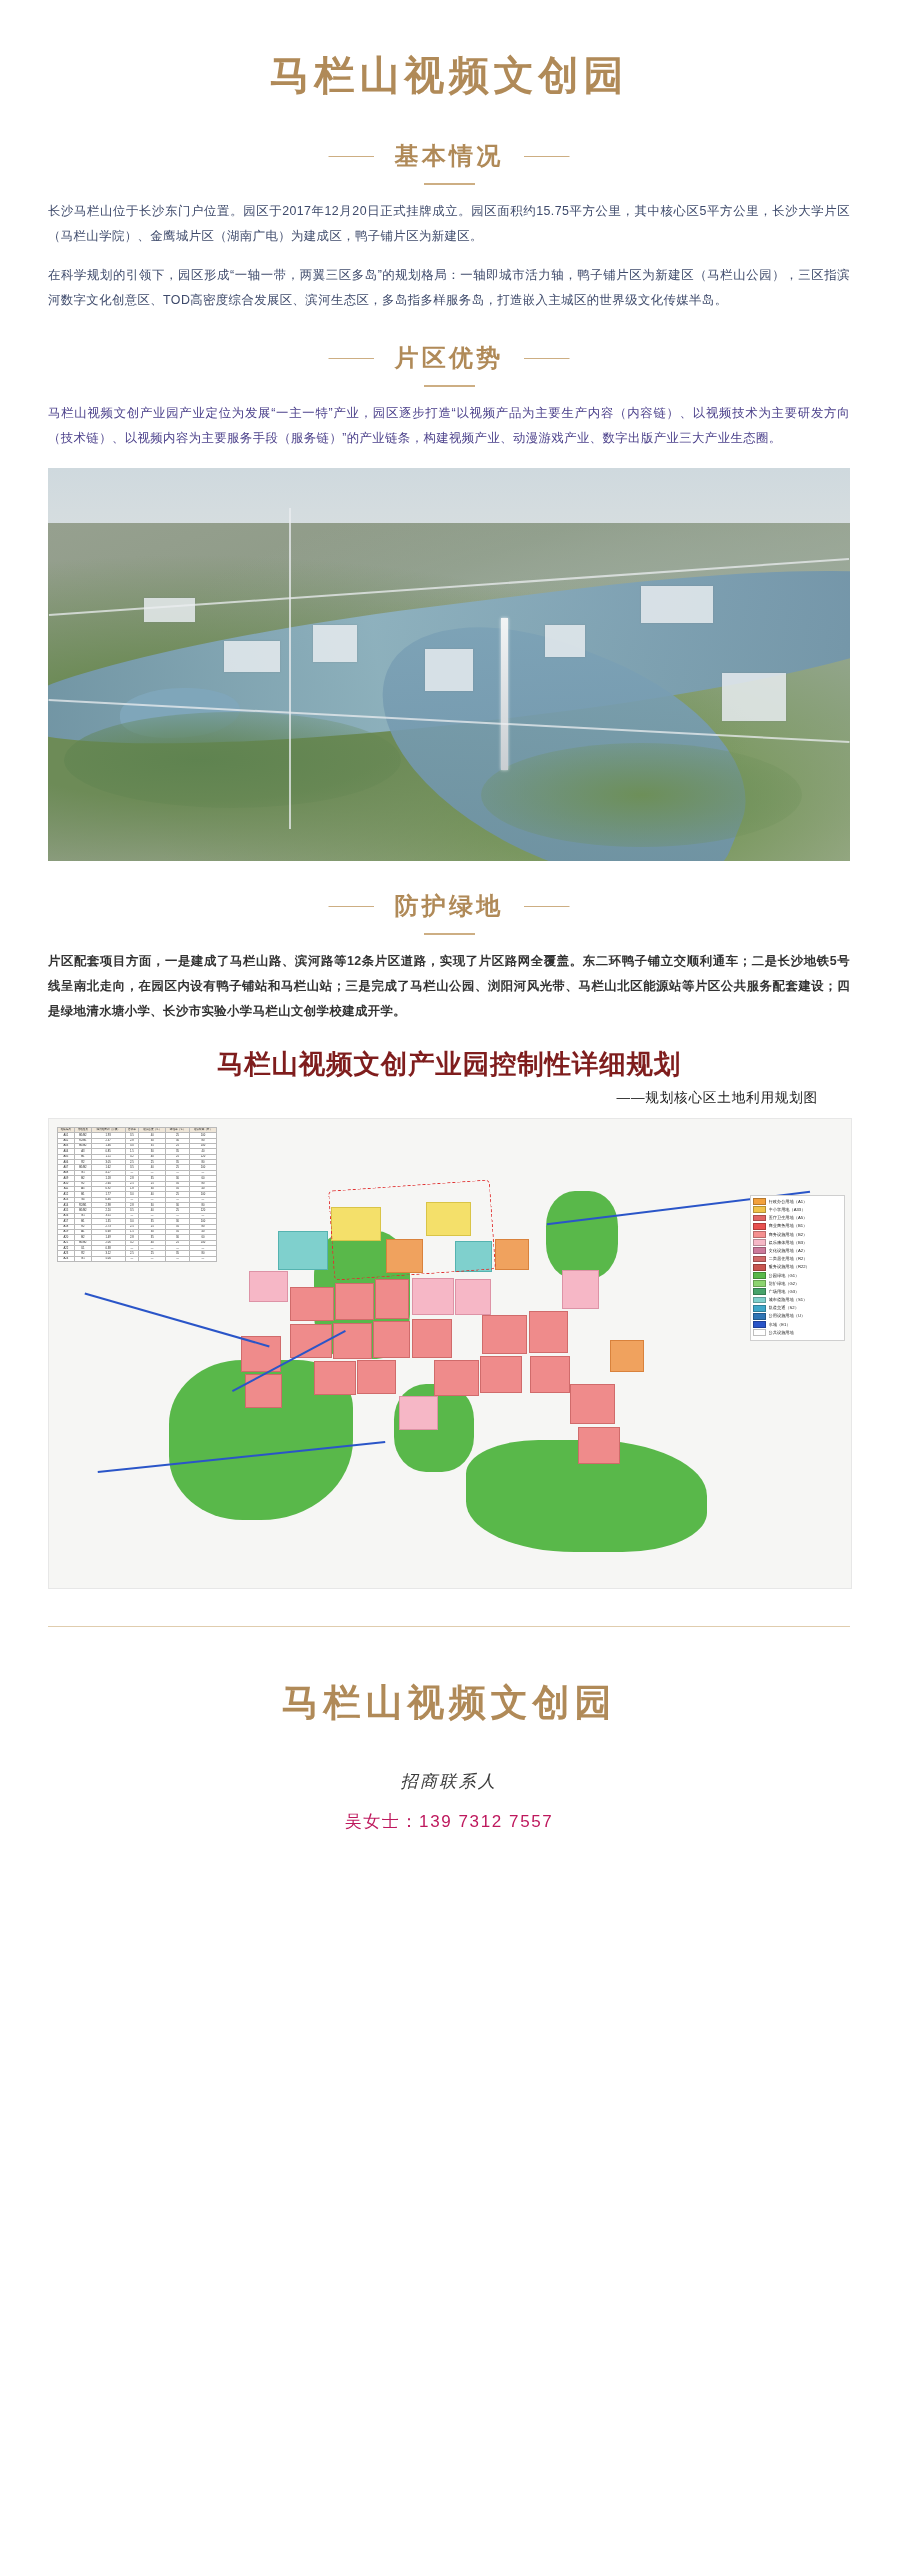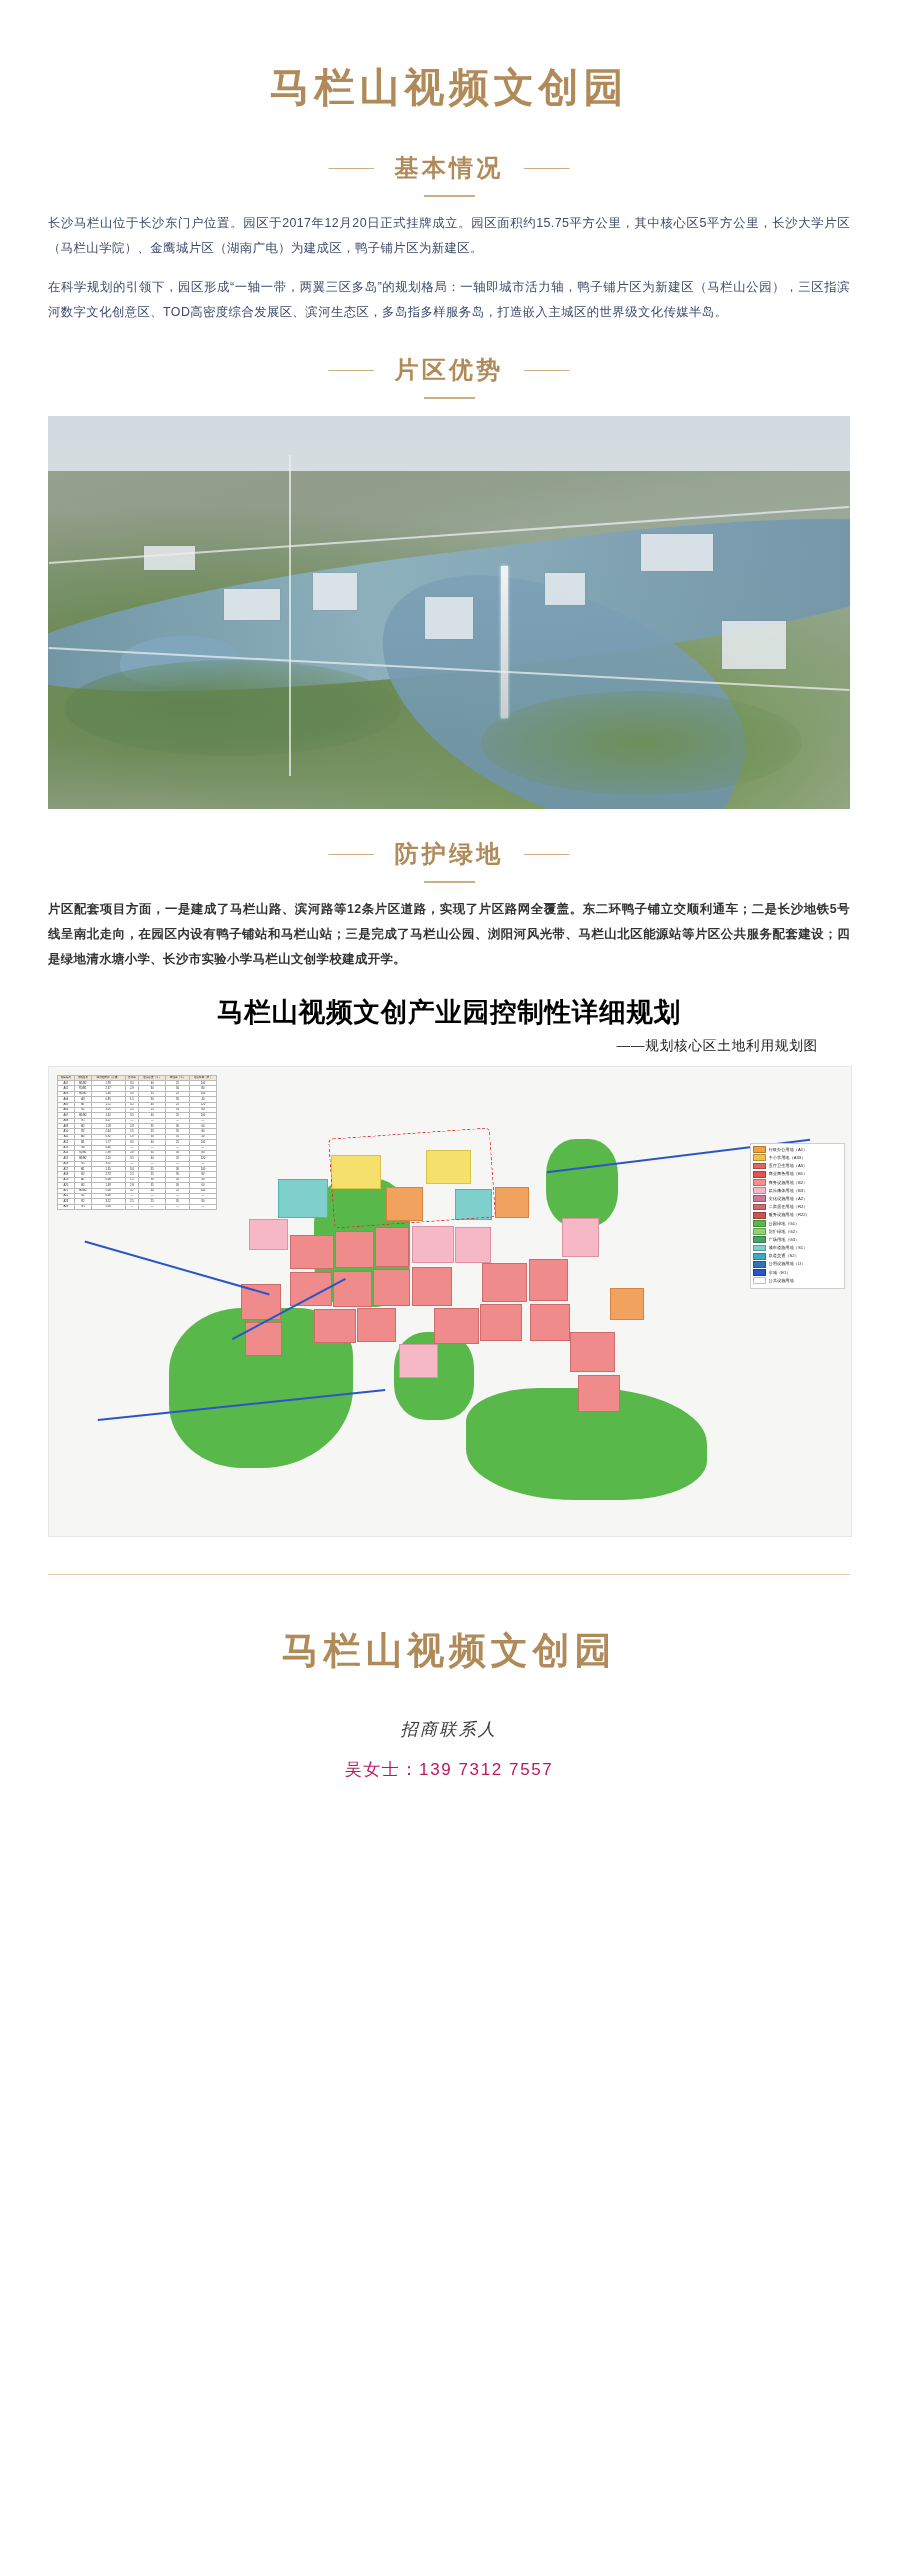--- a/index.html
+++ b/index.html
@@ -7,21 +7,21 @@
     padding: 0;
   }
   body {
     width: 898px;
     background: #ffffff;
     font-family: "Liberation Sans", "DejaVu Sans", sans-serif;
     color: #333;
   }
   .page {
     width: 844px;
-    margin: 12px auto;
+    margin: 0 auto;
     background: #ffffff;
     position: relative;
     padding-bottom: 48px;
     box-sizing: border-box;
   }
 
   
   .main-title {
     text-align: center;
     font-size: 40px;
@@ -175,21 +175,21 @@
 
   
   .plan-block {
     width: 802px;
     margin: 22.5px auto 0 auto;
   }
   .plan-title {
     text-align: center;
     font-size: 26.5px;
     font-weight: bold;
-    color: #000000;
+    color: #7f1d1d;
     letter-spacing: 0.8px;
     font-family: "Liberation Serif", "DejaVu Serif", serif;
   }
   .plan-sub {
     text-align: right;
     font-size: 13.6px;
     color: #1a1a1a;
     margin-top: 6.4px;
     padding-right: 32px;
     letter-spacing: 0.8px;
@@ -352,20 +352,23 @@
     <p class="para">长沙马栏山位于长沙东门户位置。园区于2017年12月20日正式挂牌成立。园区面积约15.75平方公里，其中核心区5平方公里，长沙大学片区（马栏山学院）、金鹰城片区（湖南广电）为建成区，鸭子铺片区为新建区。</p>
     <p class="para">在科学规划的引领下，园区形成“一轴一带，两翼三区多岛”的规划格局：一轴即城市活力轴，鸭子铺片区为新建区（马栏山公园），三区指滨河数字文化创意区、TOD高密度综合发展区、滨河生态区，多岛指多样服务岛，打造嵌入主城区的世界级文化传媒半岛。</p>
   </div>
 
   <div class="section-head">
     <div class="sh-rule"></div>
     <span class="sh-text">片区优势</span>
   </div>
   <div class="sh-underline"></div>
 
+  <div class="body-wrap">
+    <p class="para purple">马栏山视频文创产业园产业定位为发展“一主一特”产业，园区逐步打造“以视频产品为主要生产内容（内容链）、以视频技术为主要研发方向（技术链）、以视频内容为主要服务手段（服务链）”的产业链条，构建视频产业、动漫游戏产业、数字出版产业三大产业生态圈。</p>
+  </div>
 
   <div class="photo-wrap">
     <div class="aerial">
       <div class="sky"></div>
       <div class="landmassA"></div>
       <div class="riverA"></div>
       <div class="riverB"></div>
       <div class="lake"></div>
       <div class="greenbelt"></div>
       <div class="greenbelt2"></div>

